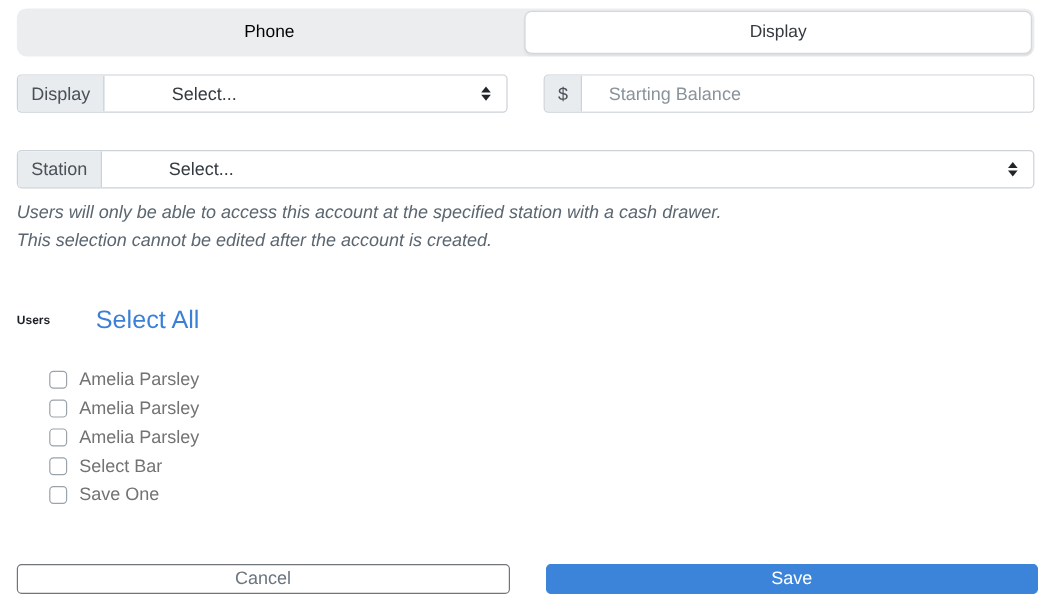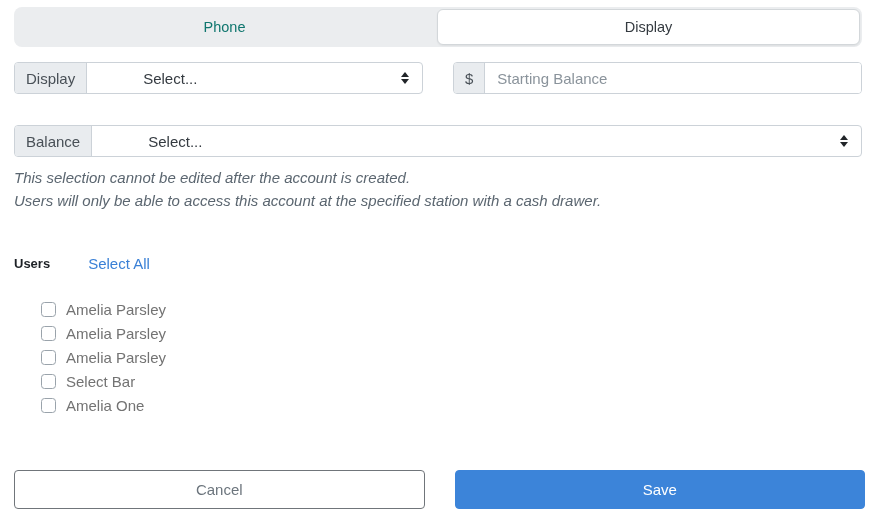--- a/index.html
+++ b/index.html
@@ -21,21 +21,21 @@
     border-radius: 8px;
     display: flex;
     align-items: stretch;
   }
   .tab {
     flex: 1;
     display: flex;
     align-items: center;
     justify-content: center;
     font-size: 14.5px;
-    color: #0f766e;
+    color: #000000;
     cursor: pointer;
   }
   .tab.active {
     background: #fff;
     border: 1px solid #d3d7da;
     border-radius: 6px;
     margin: 2px;
     color: #343a40;
     box-shadow: 0 1px 2px rgba(0,0,0,0.06);
   }
@@ -81,21 +81,21 @@
   }
   .arrows::after {
     content: ""; width: 0; height: 0;
     border-left: 4.5px solid transparent; border-right: 4.5px solid transparent;
     border-top: 5px solid #212529;
   }
   .ig-input {
     flex: 1;
     border: none;
     outline: none;
-    padding: 0 12px;
+    padding: 0 22px;
     font-size: 15px;
     font-family: "Liberation Sans", sans-serif;
     color: #be185d;
   }
   .ig-input::placeholder { color: #8a939b; opacity: 1; }
 
   
   .help {
     margin-top: 9px;
     font-style: italic;
@@ -104,23 +104,23 @@
     color: #5b6670;
   }
 
   
   .users-header {
     margin-top: 43px;
     display: flex;
     align-items: center;
     gap: 38px;
   }
-  .users-title { font-size: 13px; font-weight: bold; color: #1d2126; }
+  .users-title { font-size: 10px; font-weight: bold; color: #1d2126; }
   .select-all {
-    font-size: 15px;
+    font-size: 21px;
     color: var(--link, #3a80d6);
     text-decoration: none;
     cursor: pointer;
   }
   .user-list { margin-top: 25px; }
   .user-row {
     display: flex;
     align-items: center;
     height: 24px;
     padding-left: 27px;
@@ -139,21 +139,21 @@
   
   .actions {
     position: absolute;
     left: 14px; right: 11px;
     top: 463px;
     display: flex;
     gap: 30px;
   }
   .actions button {
     flex: 1;
-    height: 39px;
+    height: 25px;
     border-radius: 4px;
     font-size: 15px;
     font-family: "Liberation Sans", sans-serif;
     cursor: pointer;
   }
   .btn-cancel {
     background: #fff;
     border: 1px solid #70757a;
     color: #6c757d;
   }
@@ -186,31 +186,31 @@
       </div>
     </div>
     <div class="input-group">
       <span class="ig-label">$</span>
       <input class="ig-input" type="text" placeholder="Starting Balance" style="">
     </div>
   </div>
 
   <div class="row row-2">
     <div class="input-group">
-      <span class="ig-label">Balance</span>
+      <span class="ig-label">Station</span>
       <div class="ig-select">
         <span class="value">Select...</span>
         <span class="arrows"></span>
       </div>
     </div>
   </div>
 
   <div class="help">
+    <div>Users will only be able to access this account at the specified station with a cash drawer.</div>
     <div>This selection cannot be edited after the account is created.</div>
-    <div>Users will only be able to access this account at the specified station with a cash drawer.</div>
   </div>
 
   <div class="users-header">
     <span class="users-title">Users</span>
     <a class="select-all">Select All</a>
   </div>
 
   <div class="user-list">
     <label class="user-row">
       <span class="checkbox"></span>
@@ -223,21 +223,21 @@
       <label class="user-row">
       <span class="checkbox"></span>
       <span class="user-name">Amelia Parsley</span>
     </label>
       <label class="user-row">
       <span class="checkbox"></span>
       <span class="user-name">Select Bar</span>
     </label>
       <label class="user-row">
       <span class="checkbox"></span>
-      <span class="user-name">Amelia One</span>
+      <span class="user-name">Save One</span>
     </label>
     </div>
 
   <div class="actions">
     <button class="btn-cancel">Cancel</button>
     <button class="btn-save">Save</button>
   </div>
 
 </div>
 

